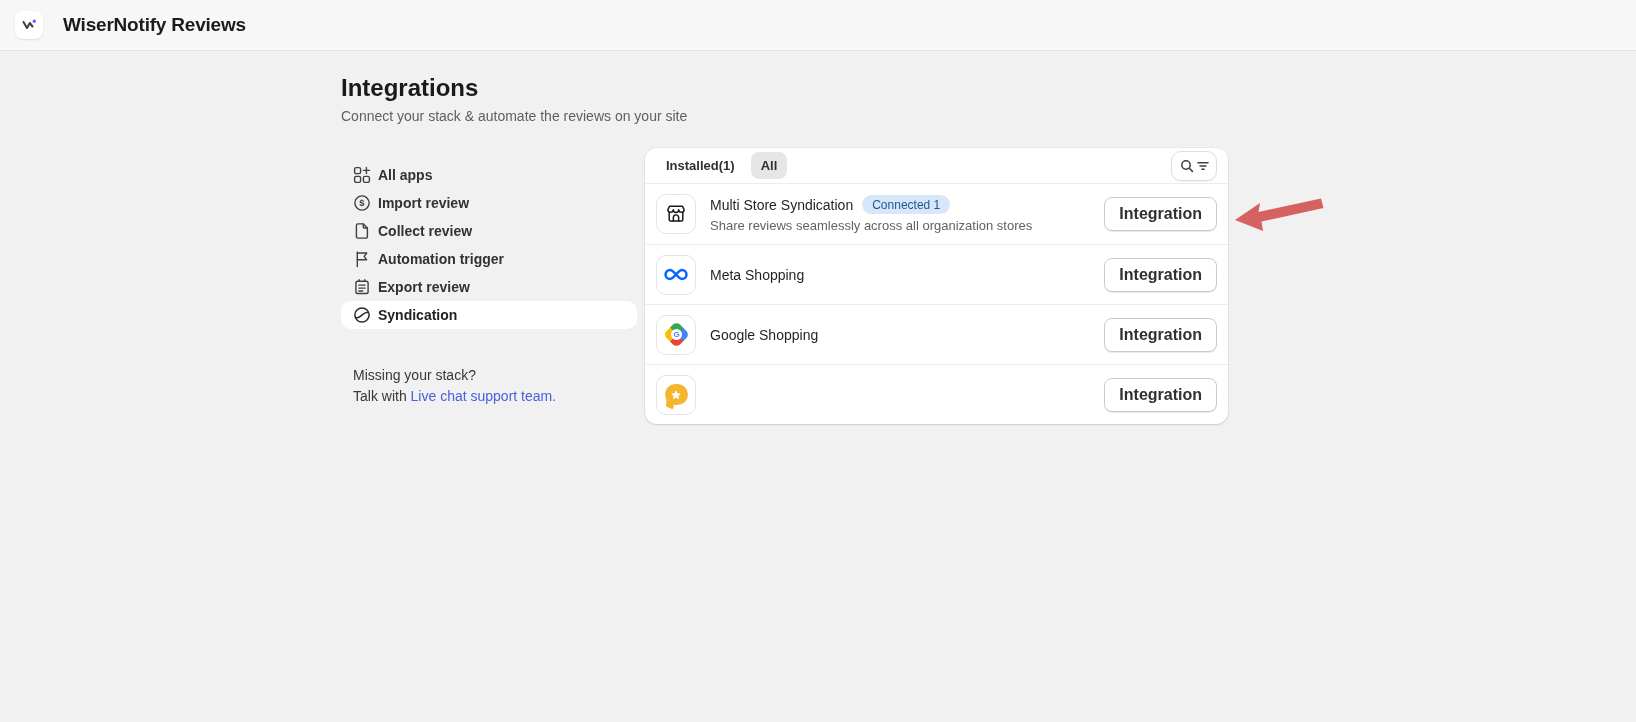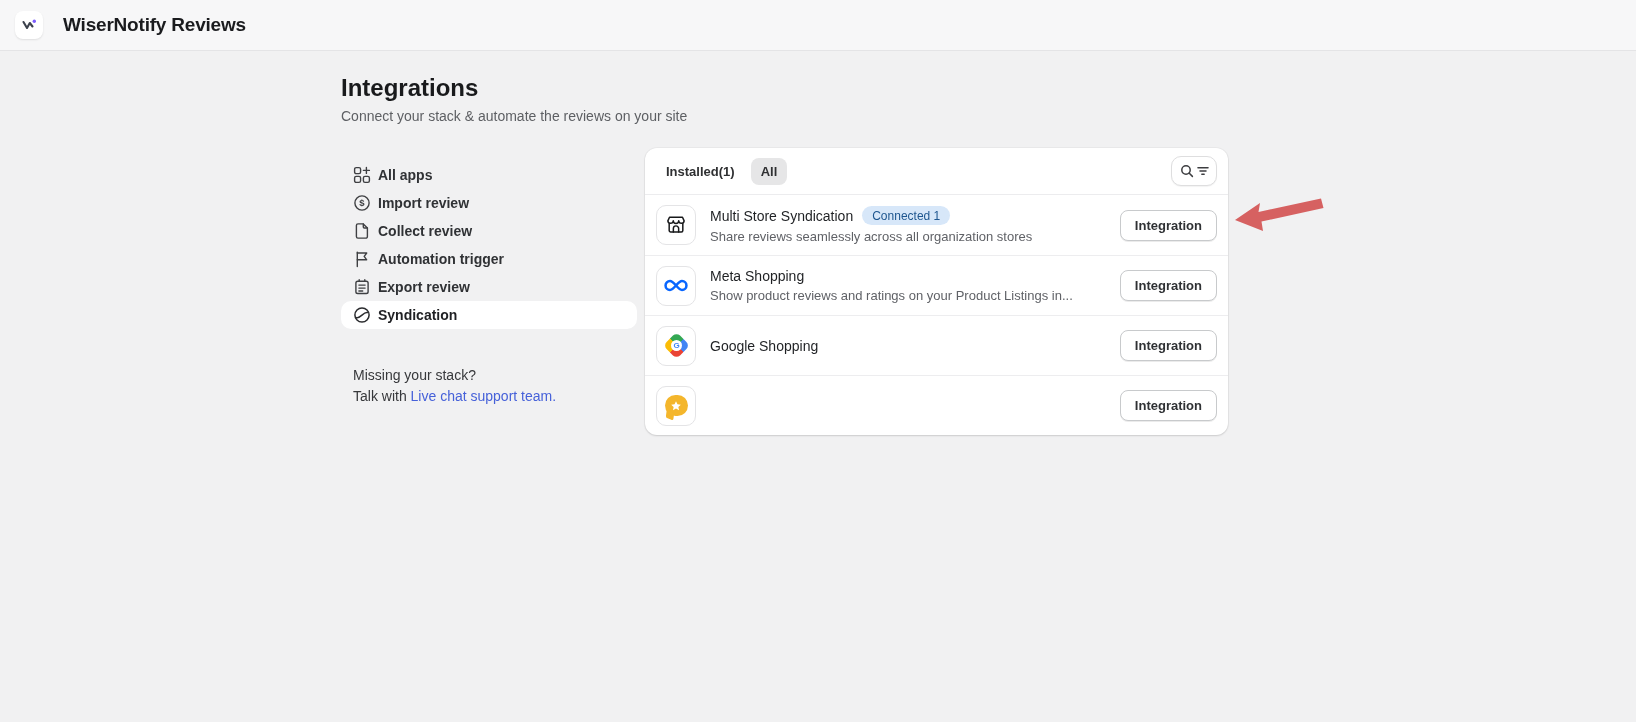--- a/index.html
+++ b/index.html
@@ -39,21 +39,21 @@
   .side-footer { margin:38px 0 0 12px; font-size:14px; color:#37383b; }
   .side-footer .l2 { margin-top:5px; }
   .side-footer a { color:#4661d9; text-decoration:none; cursor:pointer; }
 
   
   .card {
     position:absolute; left:645px; top:148px; width:583px;
     background:#ffffff; border-radius:12px;
     box-shadow:0 1px 2px rgba(0,0,0,.13), 0 0 0 1px rgba(0,0,0,.03);
   }
-  .card-header { height:47px; display:flex; align-items:center; padding:0 11px; gap:6px; border-bottom:1px solid #ececee; }
+  .card-header { height:36px; display:flex; align-items:center; padding:0 11px; gap:6px; border-bottom:1px solid #ececee; }
   .tab { font-size:13px; font-weight:600; color:#2f3032; padding:6px 10px; border-radius:8px; cursor:pointer; }
   .tab.active { background:#e6e6e7; }
   .search-btn {
     margin-left:auto; width:46px; height:30px;
     border:1px solid #dededf; border-radius:10px; background:#fff;
     display:flex; align-items:center; justify-content:center; gap:3px;
     box-shadow:0 1px 1px rgba(0,0,0,.05); cursor:pointer;
   }
   .row { display:flex; align-items:center; padding:10px 11px; height:60px; }
   .row + .row { border-top:1px solid #ededef; }
@@ -61,21 +61,21 @@
     width:40px; height:40px; background:#fff; border:1px solid #e4e4e6; border-radius:10px;
     display:flex; align-items:center; justify-content:center; flex:0 0 auto;
   }
   .row-text { margin-left:14px; min-width:0; }
   .title-line { display:flex; align-items:center; gap:9px; }
   .row-title { font-size:14px; font-weight:400; color:#1f2124; }
   .badge { background:#d7e7f9; color:#1e568f; font-size:12px; padding:2.5px 10px; border-radius:10px; white-space:nowrap; }
   .row-desc { font-size:13px; color:#606267; margin-top:4px; }
   .int-btn {
     margin-left:auto; flex:0 0 auto; padding:7px 14px;
-    font-family:"Liberation Sans",sans-serif; font-size:13px; font-weight:600; color:#2f3134;
+    font-family:"Liberation Sans",sans-serif; font-size:16px; font-weight:600; color:#2f3134;
     background:#fff; border:1px solid #c8cacc; border-radius:8px;
     box-shadow:0 1px 0 rgba(0,0,0,.08); cursor:pointer;
   }
 
   
   .gtag { width:19px; height:19px; border-radius:5px; transform:rotate(45deg);
           background:conic-gradient(from 0deg,#4285f4 0 25%, #ea4335 25% 50%, #fbbc05 50% 75%, #34a853 75% 100%);
           display:flex; align-items:center; justify-content:center; }
   .gtag-inner { width:11px; height:11px; border-radius:50%; background:#fff; transform:rotate(-45deg);
                 display:flex; align-items:center; justify-content:center;
@@ -215,21 +215,20 @@
   <div class="row">
     <div class="app-icon">
       <svg width="24" height="17" viewBox="0 0 20 14" fill="none" stroke="#0866ff" stroke-width="2.1" stroke-linejoin="round">
         <path d="M5 3.3 C2.9 3.3 1.3 4.8 1.3 7 C1.3 9.2 2.9 10.7 5 10.7 C8.5 10.7 11.5 3.3 15 3.3 C17.1 3.3 18.7 4.8 18.7 7 C18.7 9.2 17.1 10.7 15 10.7 C11.5 10.7 8.5 3.3 5 3.3 Z"></path>
       </svg>
     </div>
     <div class="row-text">
       <div class="title-line">
         <span class="row-title">Meta Shopping</span>
       </div>
-      <div class="row-desc">Show product reviews and ratings on your Product Listings in...</div>
     </div>
     <button class="int-btn">Integration</button>
   </div>
 
   <div class="row">
     <div class="app-icon">
       <div class="gtag">
         <div class="gtag-inner">G</div>
       </div>
     </div>

